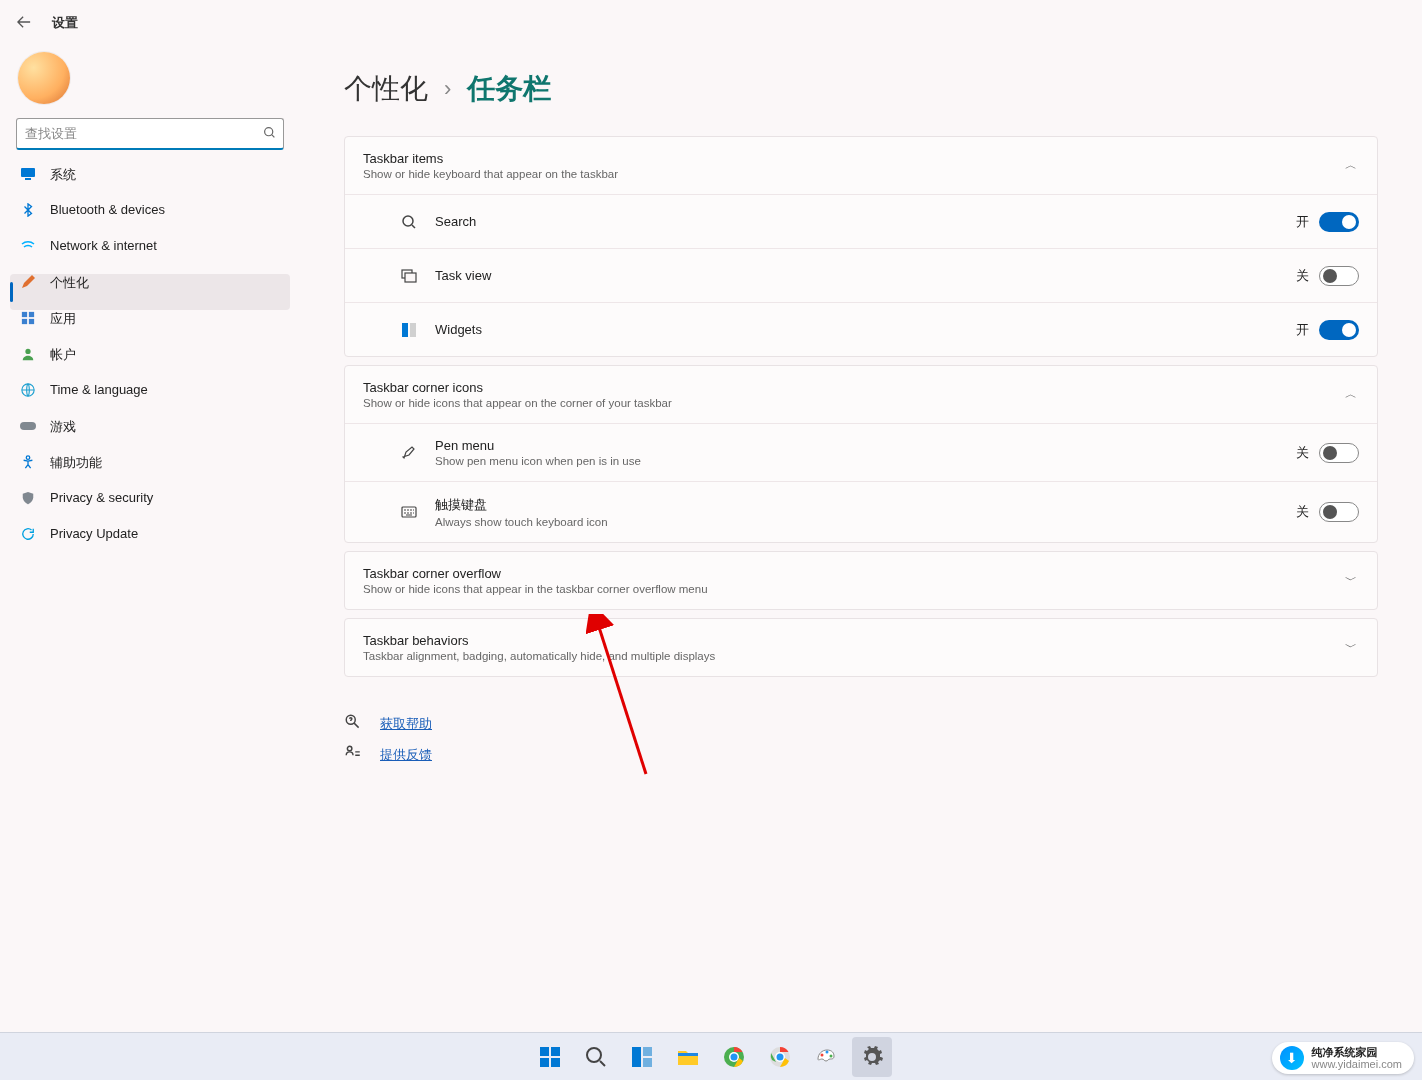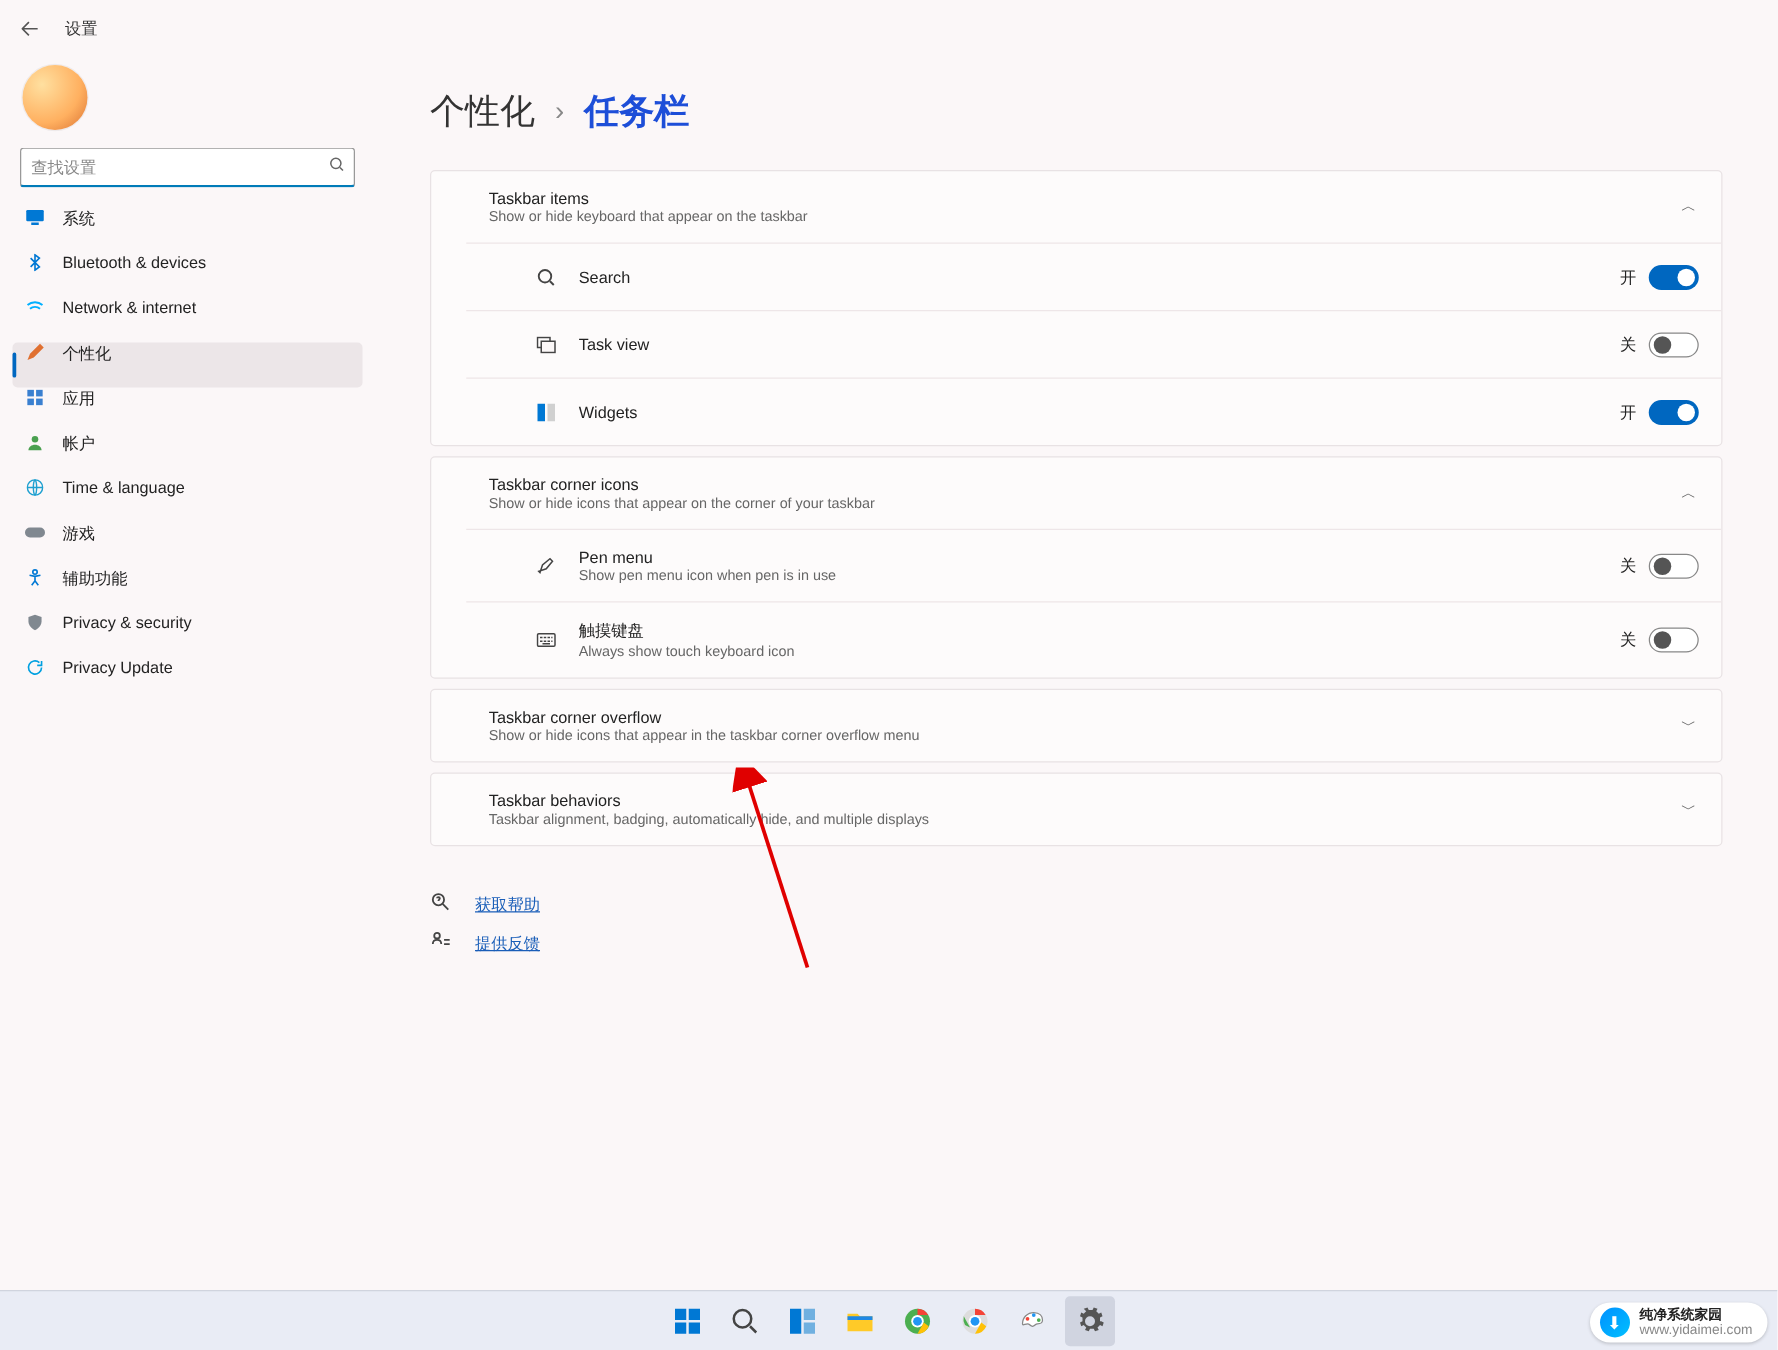--- a/index.html
+++ b/index.html
@@ -1,39 +1,39 @@
 <!DOCTYPE html>
 <html><head>
 <meta charset="utf-8">
 <style>
 * { margin: 0; padding: 0; box-sizing: border-box; font-family: "Segoe UI", "Microsoft YaHei", sans-serif; }
 body { background: #fbf7f8; width: 1422px; height: 1080px; overflow: hidden; position: relative; }
-.header { display: flex; align-items: center; padding: 14px 16px 8px 16px; gap: 20px; }
+.header { display: flex; padding: 14px 16px 8px 16px; gap: 20px; font-weight: bold; }
 .back-btn { width: 16px; height: 16px; display: flex; align-items: center; justify-content: center; cursor: pointer; color: #555; }
 .header-title { font-size: 13px; color: #333; }
 .layout { display: flex; height: calc(100% - 42px); }
 .sidebar { width: 300px; padding: 6px 10px 0 10px; }
 .avatar-wrap { padding: 6px 0 14px 8px; }
 .avatar { width: 52px; height: 52px; border-radius: 50%; background: radial-gradient(circle at 30% 30%, #ffe0a0, #ffb060 60%, #d97030); box-shadow: 0 0 0 1px rgba(0,0,0,.05); }
 .search-wrap { padding: 0 6px 0 6px; margin-bottom: 16px; }
 .search-box { position: relative; }
 .search-input { width: 100%; height: 32px; border: 1px solid #999; border-bottom: 2px solid #007bb8; border-radius: 3px; padding: 0 26px 0 8px; background: #fff; font-size: 13px; color: #333; outline: none; }
 .search-input::placeholder { color: #888; }
 .search-icon { position: absolute; right: 8px; top: 50%; transform: translateY(-50%); color: #666; }
 .nav { list-style: none; }
 .nav-item { display: flex; align-items: flex-start; gap: 14px; height: 36px; padding: 0 10px; border-radius: 4px; cursor: pointer; font-size: 13px; color: #222; position: relative; }
 .nav-item.active { background: #ece6e8; }
 .nav-item.active::before { content: ""; position: absolute; left: 0; top: 8px; bottom: 8px; width: 3px; background: #0067c0; border-radius: 2px; }
 .nav-icon { width: 16px; height: 16px; display: flex; align-items: center; justify-content: center; font-size: 14px; }
 .main { flex: 1; padding: 30px 44px 0 44px; overflow-y: auto; }
 .breadcrumb { display: flex; align-items: center; gap: 16px; font-size: 28px; margin-bottom: 28px; }
 .bc-parent { color: #333; cursor: pointer; }
 .bc-sep { color: #888; font-size: 22px; }
-.bc-current { color: #1d4ed8; font-weight: 600; }
-.card { background: #fdfbfb; border: 1px solid #e8e2e4; border-radius: 4px; margin-bottom: 4px; padding-left: 28px; }
+.bc-current { color: #0f766e; font-weight: 600; }
+.card { background: #fdfbfb; border: 1px solid #e8e2e4; border-radius: 4px; margin-bottom: 4px; }
 .card-header, .sub-row, .collapse-row { display: flex; align-items: center; justify-content: space-between; padding: 14px 18px; cursor: pointer; }
 .card-header .left, .sub-row .left, .collapse-row .left { display: flex; align-items: center; gap: 18px; flex: 1; }
 .sub-row { padding-left: 56px; border-top: 1px solid #eee6e8; min-height: 54px; }
 .sub-row .icon-slot { width: 16px; height: 16px; display: flex; align-items: center; justify-content: center; color: #444; }
 .titles .row-title { font-size: 13px; color: #222; }
 .titles .row-sub { font-size: 11.5px; color: #666; margin-top: 2px; }
 .toggle-wrap { display: flex; align-items: center; gap: 10px; }
 .toggle-label { font-size: 13px; color: #222; }
 .switch { width: 40px; height: 20px; border-radius: 10px; position: relative; transition: background .15s; }
 .switch.on { background: #0067c0; }

